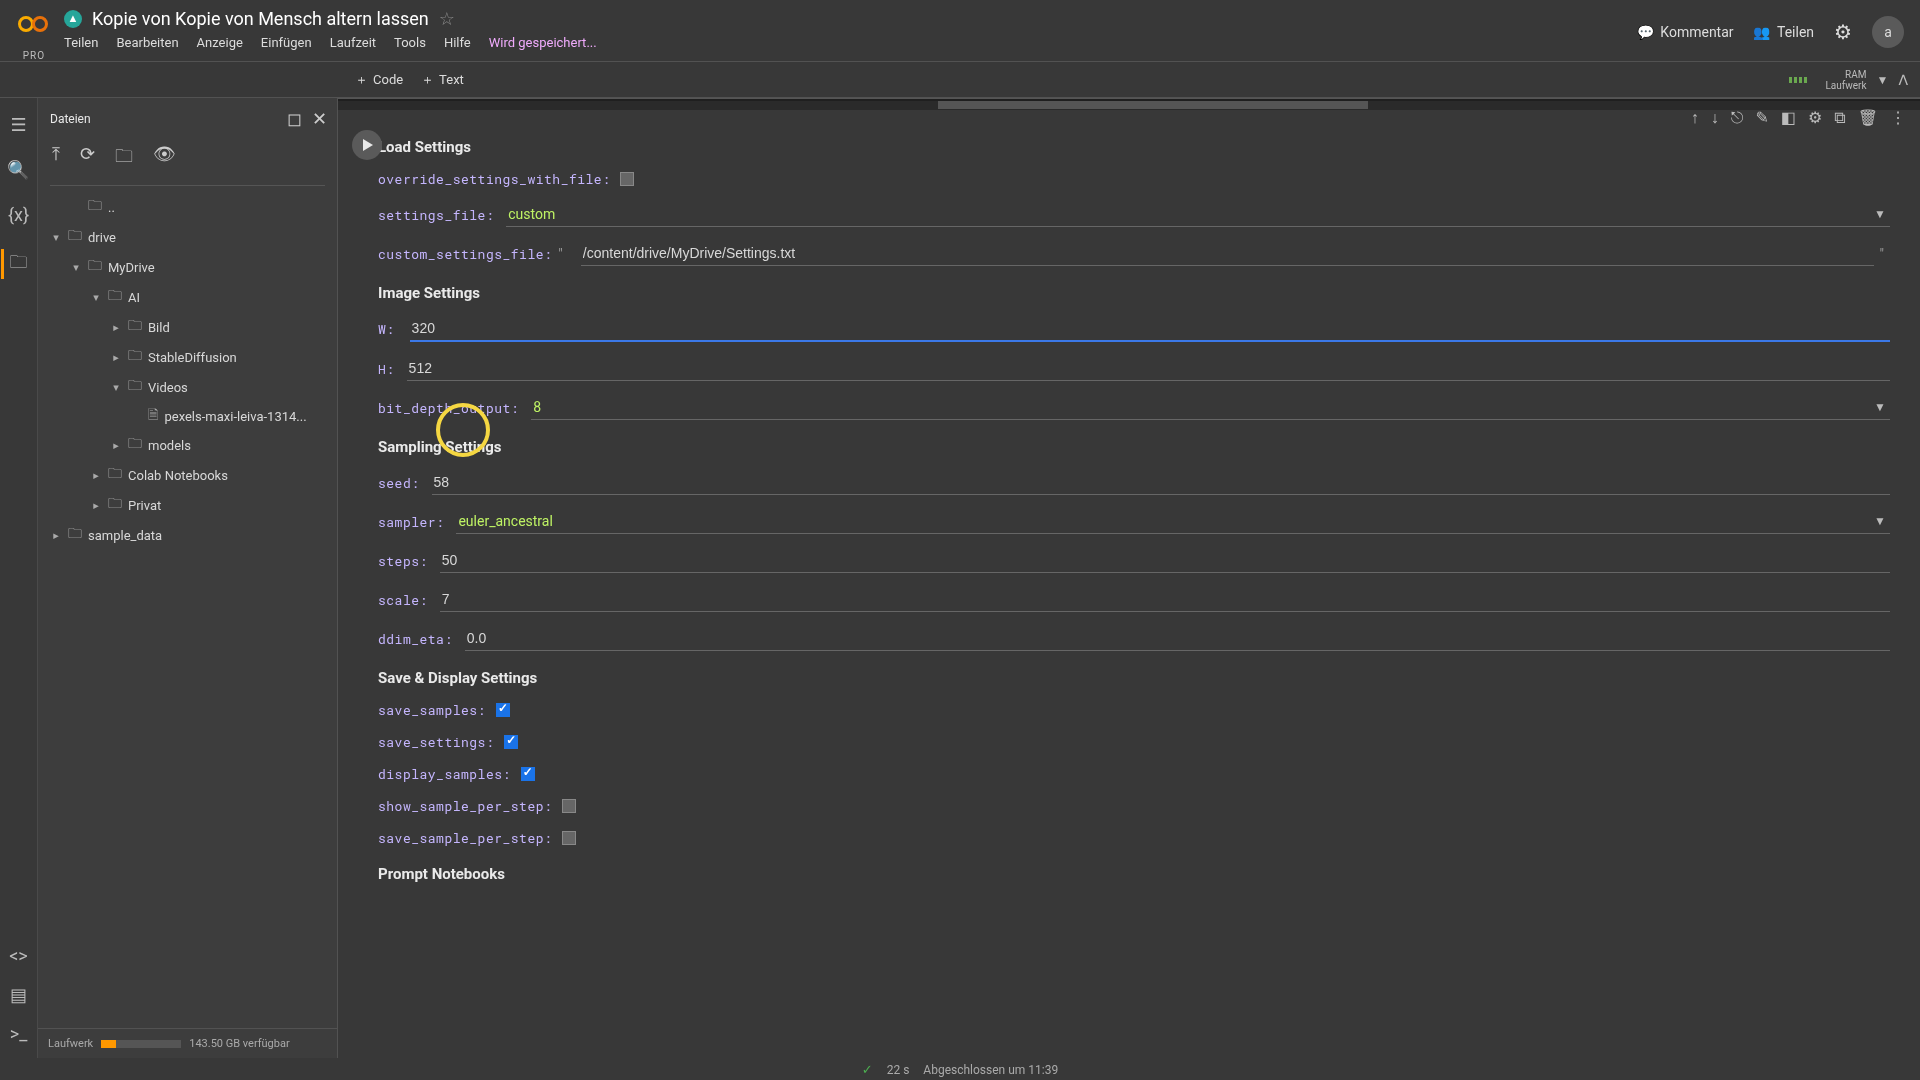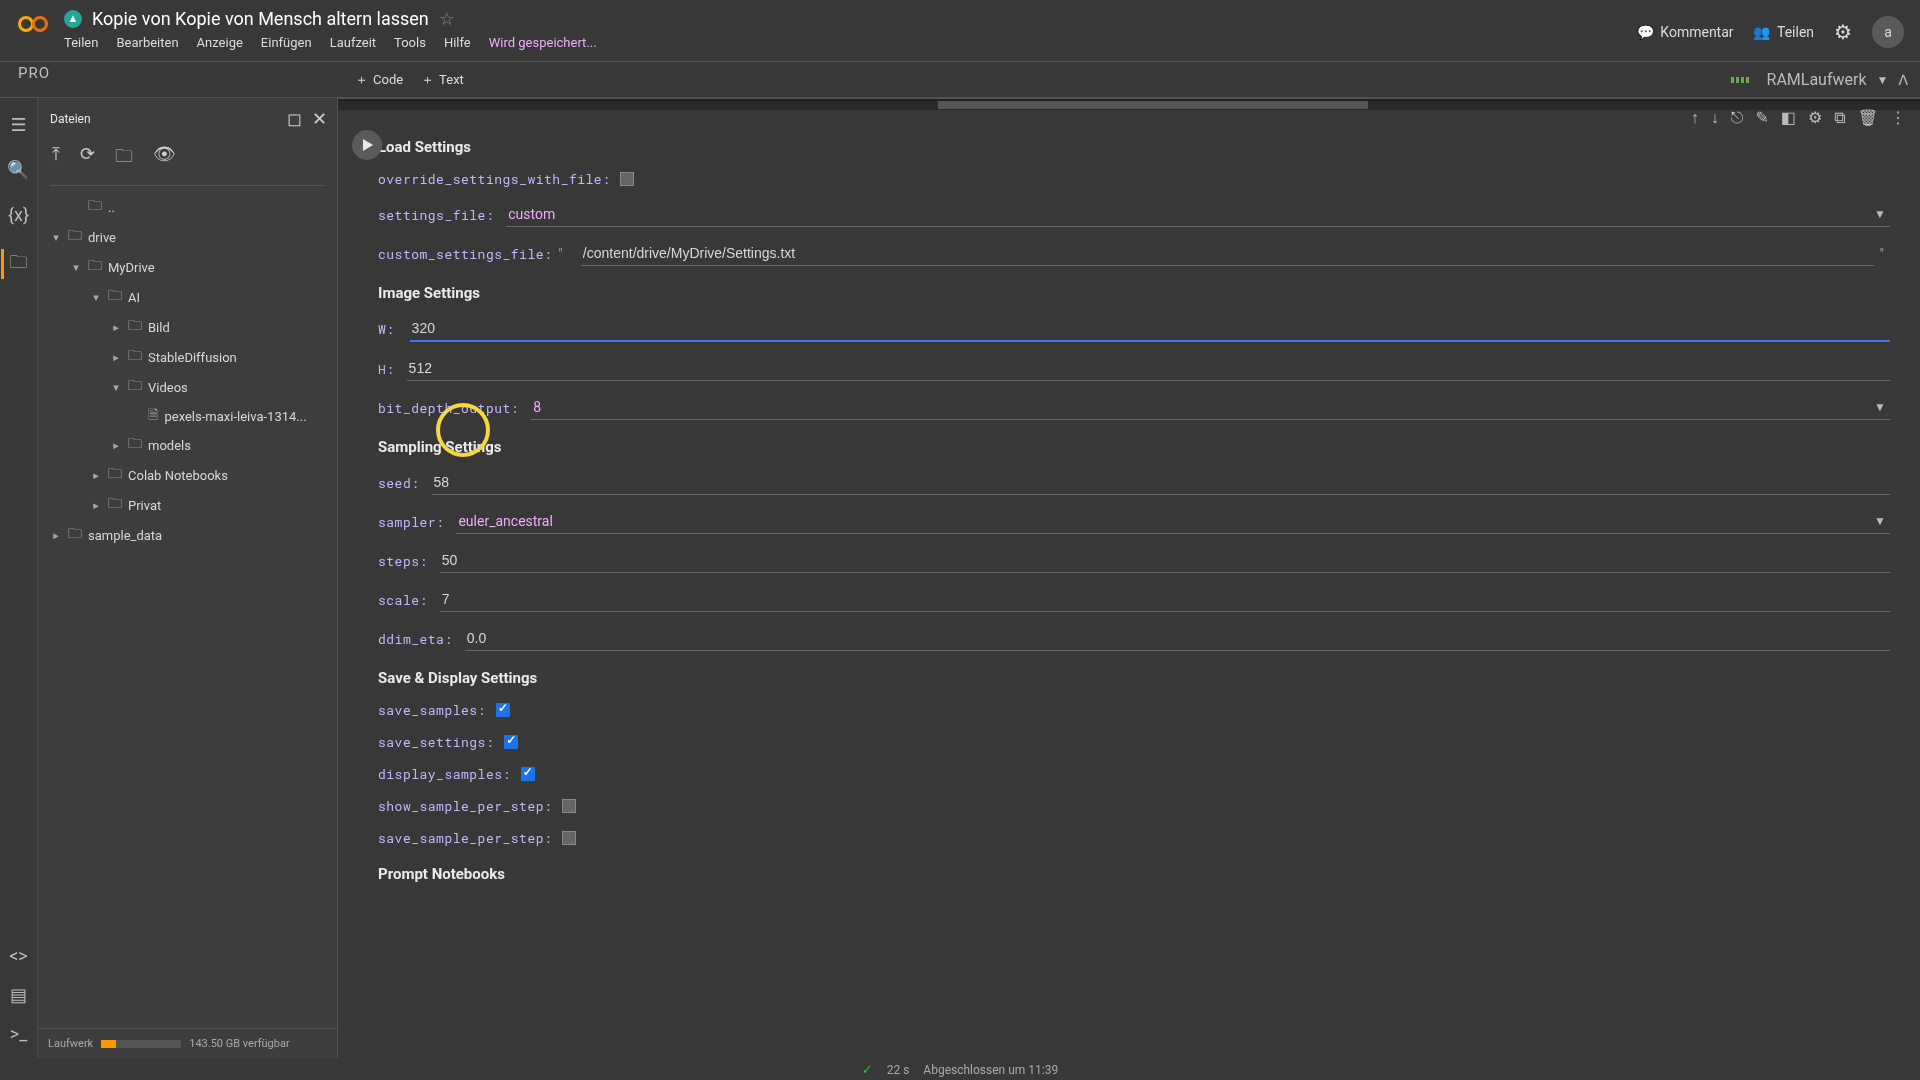--- a/index.html
+++ b/index.html
@@ -30,21 +30,21 @@
   width: 36px;
   height: 36px;
   position: relative;
 }
 .logo-ring {
   width: 16px; height: 16px; border: 3px solid;
   border-radius: 50%; position: absolute; top: 8px;
 }
 .logo-ring.l { left: 2px; border-color: #f9ab00; }
 .logo-ring.r { left: 16px; border-color: #e8710a; }
-.pro-badge { font-size: 15px; color: #bdbdbd; margin-top: 20px; letter-spacing: 1px; }
+.pro-badge { font-size: 10px; color: #bdbdbd; margin-top: 6px; letter-spacing: 1px; }
 .title-area { flex: 1; display: flex; flex-direction: column; }
 .title-row { display: flex; align-items: center; gap: 10px; }
 .notebook-icon { width: 18px; height: 18px; background: #26a69a; border-radius: 50%; display: flex; align-items: center; justify-content: center; font-size: 11px; color: #fff; }
 .notebook-title { font-size: 18px; color: #fff; font-weight: 400; }
 .star-icon { color: #888; font-size: 18px; cursor: pointer; }
 .menu-bar { display: flex; gap: 18px; margin-top: 6px; font-size: 13px; color: #dcdcdc; }
 .menu-bar span { cursor: pointer; }
 .menu-bar .muted { color: #f0abfc; }
 .header-actions { display: flex; align-items: center; gap: 20px; margin-top: 8px; }
 .action-item { display: flex; align-items: center; gap: 6px; cursor: pointer; color: #dcdcdc; font-size: 14px; }
@@ -55,21 +55,21 @@
   display: flex;
   align-items: center;
   height: 36px;
   padding-left: 355px;
   gap: 18px;
   border-bottom: 1px solid #525252;
   position: relative;
 }
 .tb-btn { display: flex; align-items: center; gap: 5px; color: #dcdcdc; font-size: 13px; cursor: pointer; }
 .tb-right { position: absolute; right: 12px; display: flex; align-items: center; gap: 10px; }
-.ram-block { display: flex; flex-direction: row; align-items: flex-end; font-size: 16px; color: #bbb; line-height: 1.1; }
+.ram-block { display: flex; flex-direction: column; align-items: flex-end; font-size: 10px; color: #bbb; line-height: 1.1; }
 .ram-dots { display: flex; gap: 2px; margin-right: 8px;}
 .ram-dot { width: 3px; height: 6px; background: #6aa84f; }
 .tb-caret { color: #bbb; font-size: 12px; cursor: pointer; }
 .tb-up { color: #bbb; font-size: 14px; cursor: pointer; }
 
 .main { display: flex; height: calc(1080px - 62px - 36px - 22px); }
 .left-rail {
   width: 38px;
   background: #383838;
   display: flex;
@@ -131,21 +131,21 @@
   border-bottom: 1px solid #666;
   color: #d8d8d8;
   font-size: 14px;
   padding: 4px 2px;
   margin-left: 12px;
   outline: none;
 }
 .form-row input[type=text].active { border-bottom: 2px solid #3b78e7; margin-left: 15px; }
 .form-row .quote { color: #999; margin: 0 6px; font-size: 14px; }
 .select-wrap { flex: 1; border-bottom: 1px solid #666; display: flex; align-items: center; margin-left: 12px; }
-.select-val { flex: 1; color: #f0abfc; font-size: 14px; padding: 4px 2px; }
+.select-val { flex: 1; color: #bef264; font-size: 14px; padding: 4px 2px; }
 .select-caret { color: #bbb; margin-right: 4px; font-size: 12px; }
 .chk { width: 14px; height: 14px; margin-left: 10px; cursor: pointer; position: relative; background: #666; border: 1px solid #888; }
 .chk.checked { background: #1a73e8; border-color: #1a73e8; }
 .chk.checked::after { content: "✓"; position: absolute; top: -3px; left: 1px; font-size: 12px; color: #fff; font-weight: bold; }
 
 .status-bar { height: 22px; background: #383838; border-top: 1px solid transparent; display: flex; align-items: center; justify-content: center; gap: 14px; font-size: 12px; color: #aaa; }
 .status-bar .chk2 { color: #4caf50; font-size: 13px; }
 
 .highlight-circle {
   position: absolute;

